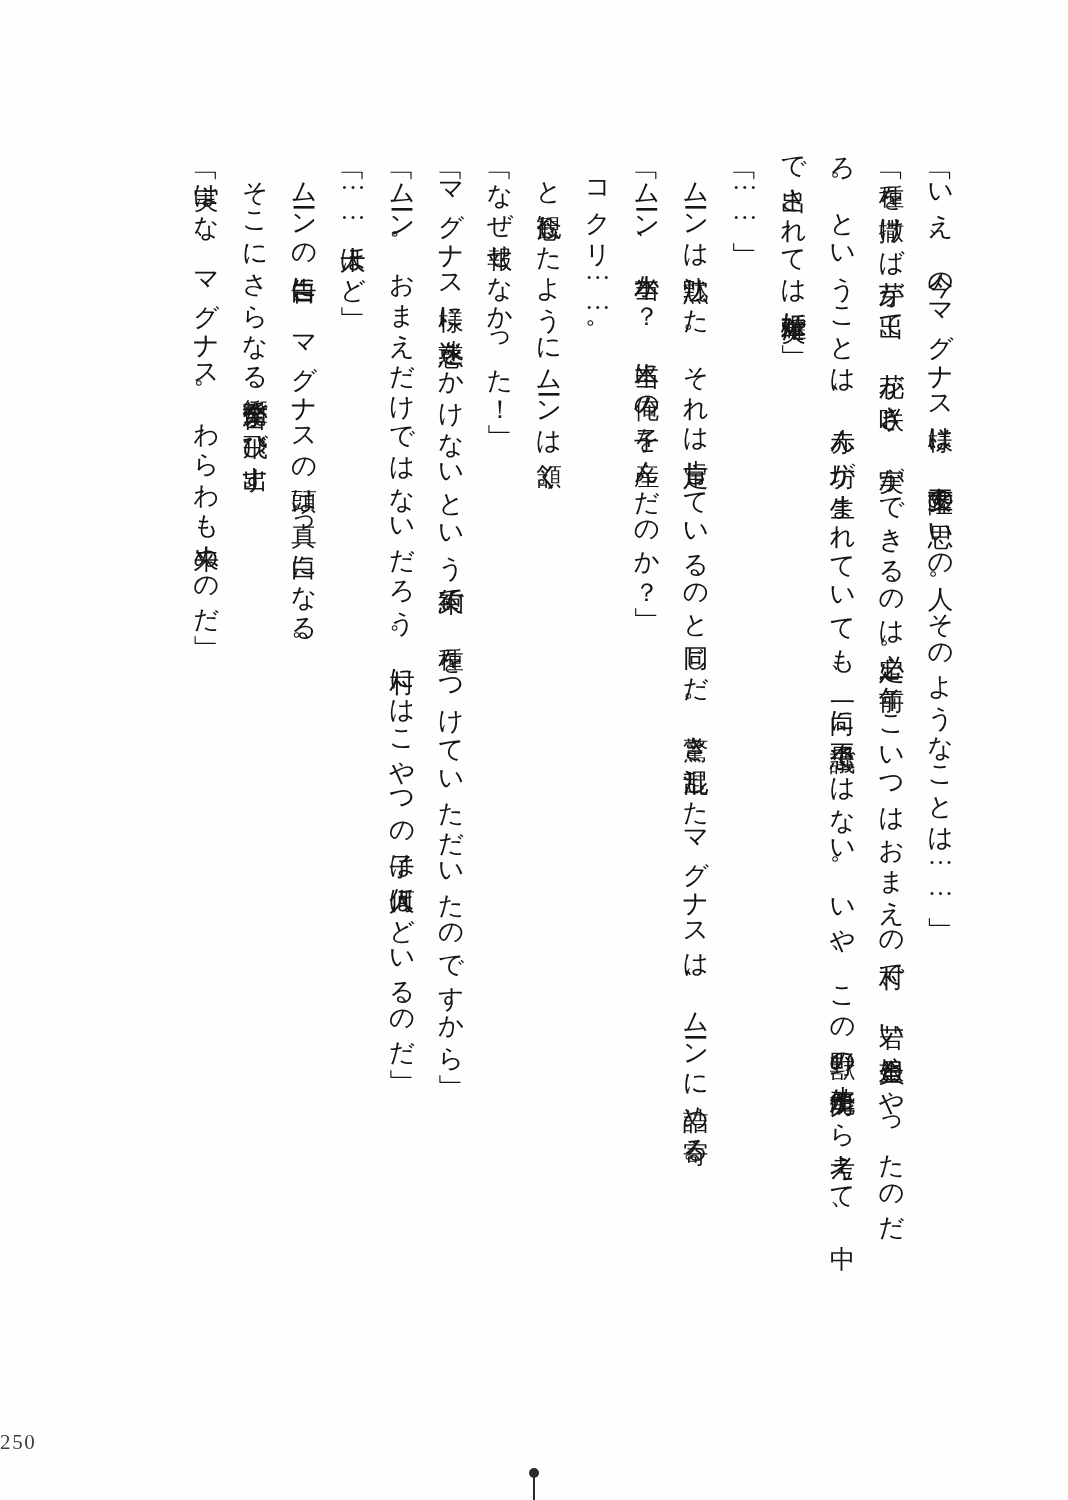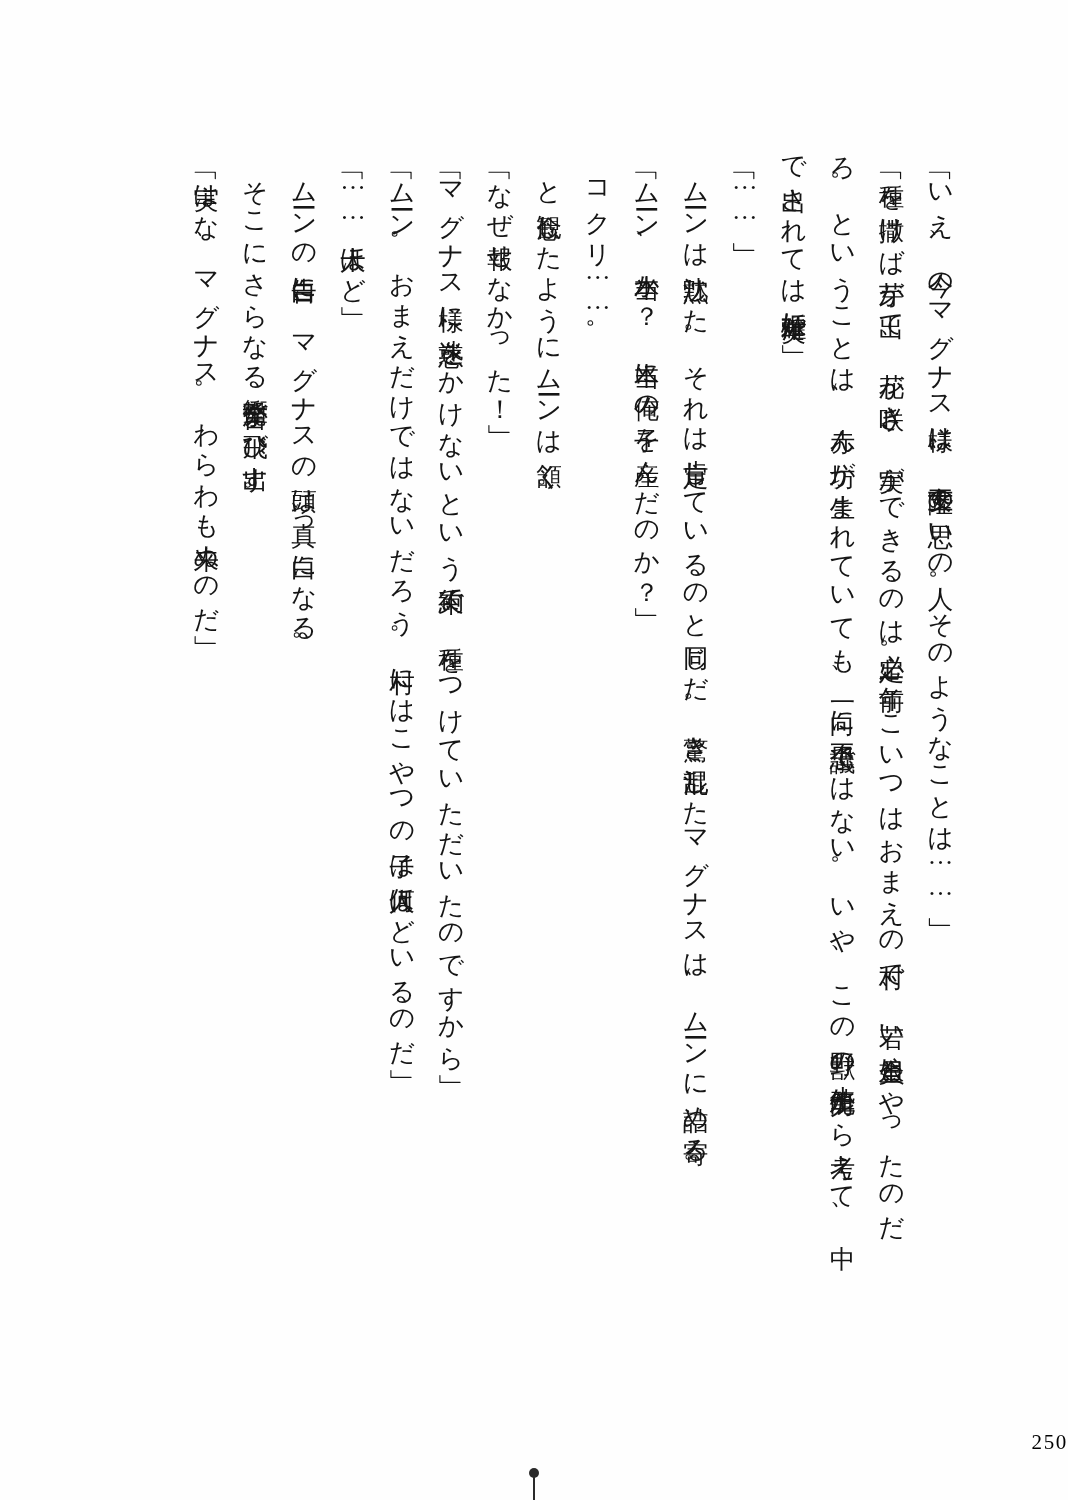--- a/index.html
+++ b/index.html
@@ -48,24 +48,24 @@
   }
   .text-block p.indent {
     text-indent: 1em;
   }
 
   .page-number {
     position: absolute;
     left: 0;
     right: 0;
     top: 1430px;
-    text-align: right;
+    text-align: left;
     font-size: 21px;
     letter-spacing: 0.08em;
-    color: #000000;
+    color: #404040;
     font-family: "Liberation Serif", "DejaVu Serif", serif;
   }
 
   .footer-mark {
     position: absolute;
     left: 50%;
     top: 1468px;
     transform: translateX(-50%);
     width: 10px;
     height: 32px;

